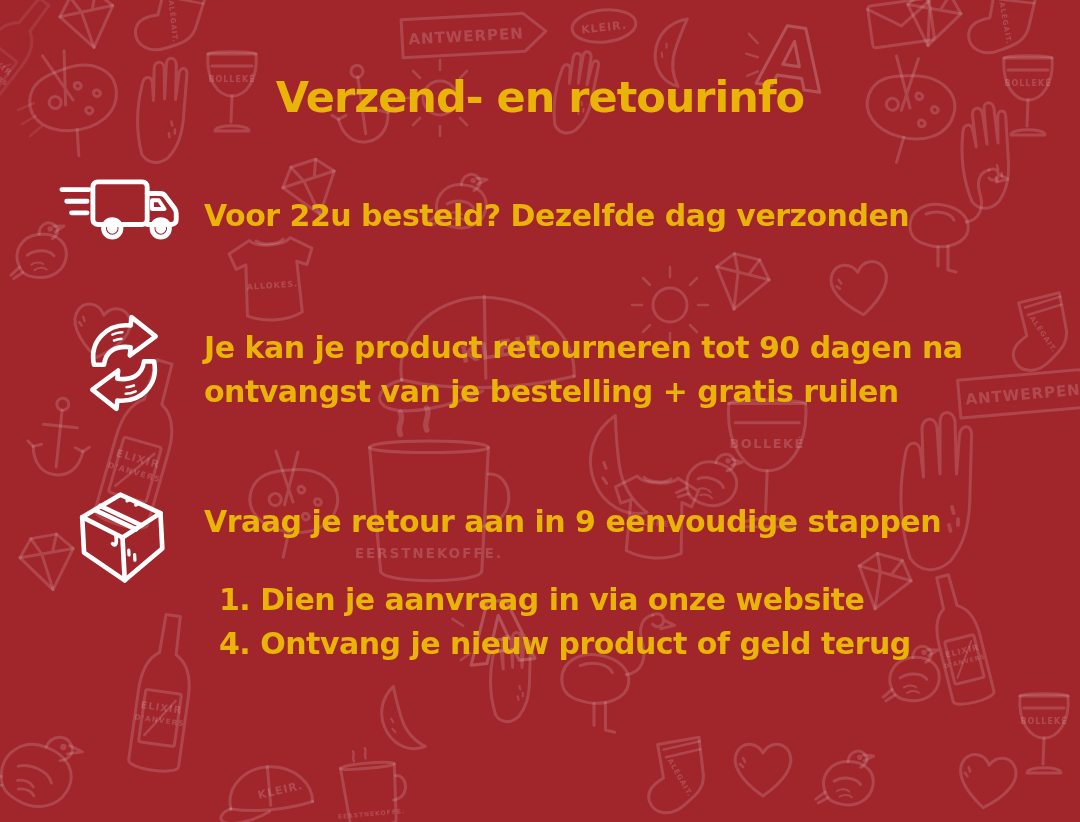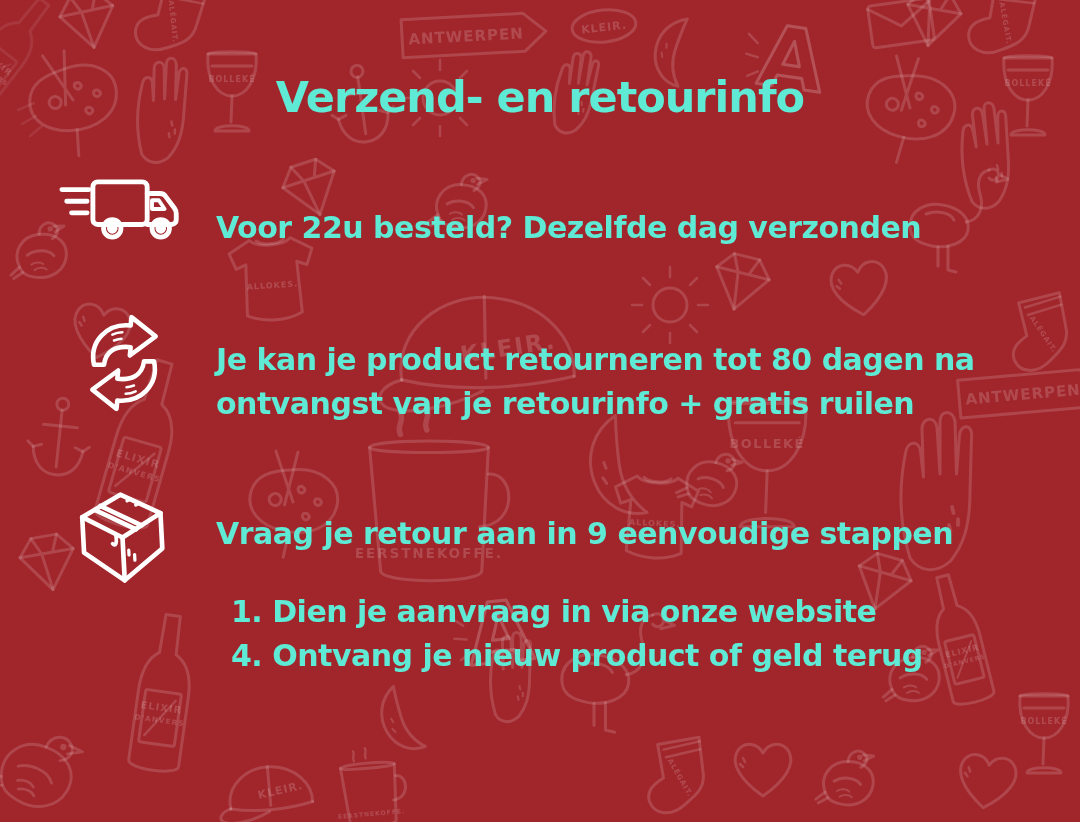--- a/index.html
+++ b/index.html
@@ -1,31 +1,31 @@
 <!DOCTYPE html>
 <html><head>
 <meta charset="utf-8">
 <style>
   html,body{margin:0;padding:0;background:#7c1d23;}
   .stage{
     position:relative;width:1080px;height:822px;overflow:hidden;
-    background:#A1262C;color:#5eead4;
+    background:#A1262C;color:#eab308;
     font-family:"DejaVu Sans","Liberation Sans",sans-serif;
   }
   .bg{position:absolute;left:0;top:0;width:1080px;height:822px;}
   .doodles{stroke:rgba(255,255,255,0.15);fill:none;stroke-width:3;
     stroke-linecap:round;stroke-linejoin:round;}
   .bg text{fill:rgba(255,255,255,0.17);stroke:none;text-anchor:middle;
     font-family:"DejaVu Sans",sans-serif;font-weight:bold;letter-spacing:1px;}
   .bg text.outline{fill:none;stroke:rgba(255,255,255,0.20);letter-spacing:0;}
   .title{
     position:absolute;left:0;top:72px;width:100%;margin:0;text-align:center;
     font-size:43px;font-weight:bold;letter-spacing:-1px;
   }
-  .txt{position:absolute;margin:16px;font-weight:bold;font-size:30px;letter-spacing:-0.5px;}
+  .txt{position:absolute;margin:4px;font-weight:bold;font-size:30px;letter-spacing:-0.5px;}
   #t-shipping{left:200px;top:194px;}
   #t-returns{left:200px;top:322px;line-height:44px;}
   #t-steps-heading{left:200px;top:500px;}
   #t-steps{left:215px;top:574px;line-height:43.5px;}
   .icon{position:absolute;stroke:#fff;fill:none;stroke-width:5;
     stroke-linecap:round;stroke-linejoin:round;}
   #i-truck{left:58px;top:174px;width:126px;height:68px;}
   #i-arrows{left:84px;top:310px;width:80px;height:106px;}
   #i-box{left:74px;top:488px;width:97px;height:99px;transform:rotate(-3deg);}
 </style>
@@ -229,22 +229,22 @@
   </section>
 
   <section>
     <svg id="i-arrows" class="icon" viewBox="0 0 96 116" aria-hidden="true">
       <path id="arr" d="M12 60 C6 32 28 10 56 13 L57 3 L86 26 L55 49 L56 39 C38 37 26 44 24 60 Z" stroke-width="5.5"></path>
       <use href="#arr" transform="rotate(180 48 58)"></use>
       <path d="M34 24 C38 22 42 21 46 21 M36 31 C39 30 42 29 45 29" stroke-width="3"></path>
       <path d="M62 92 C58 94 54 95 50 95 M60 85 C57 86 54 87 51 87" stroke-width="3"></path>
     </svg>
     <p id="t-returns" class="txt">
-      <span>Je kan je product retourneren tot 80 dagen na</span><br>
-      <span>ontvangst van je retourinfo + gratis ruilen</span>
+      <span>Je kan je product retourneren tot 90 dagen na</span><br>
+      <span>ontvangst van je bestelling + gratis ruilen</span>
     </p>
   </section>
 
   <section>
     <svg id="i-box" class="icon" viewBox="0 0 104 104" aria-hidden="true">
       <path d="M52 6 L94 28 L52 52 L10 28 Z"></path>
       <path d="M10 28 V66 L52 98 V52"></path>
       <path d="M94 28 V66 L52 98"></path>
       <path d="M30 17 L73 40 M24 21 L67 44"></path>
       <path d="M45 49 C46 58 44 62 41 58" stroke-width="4"></path>

